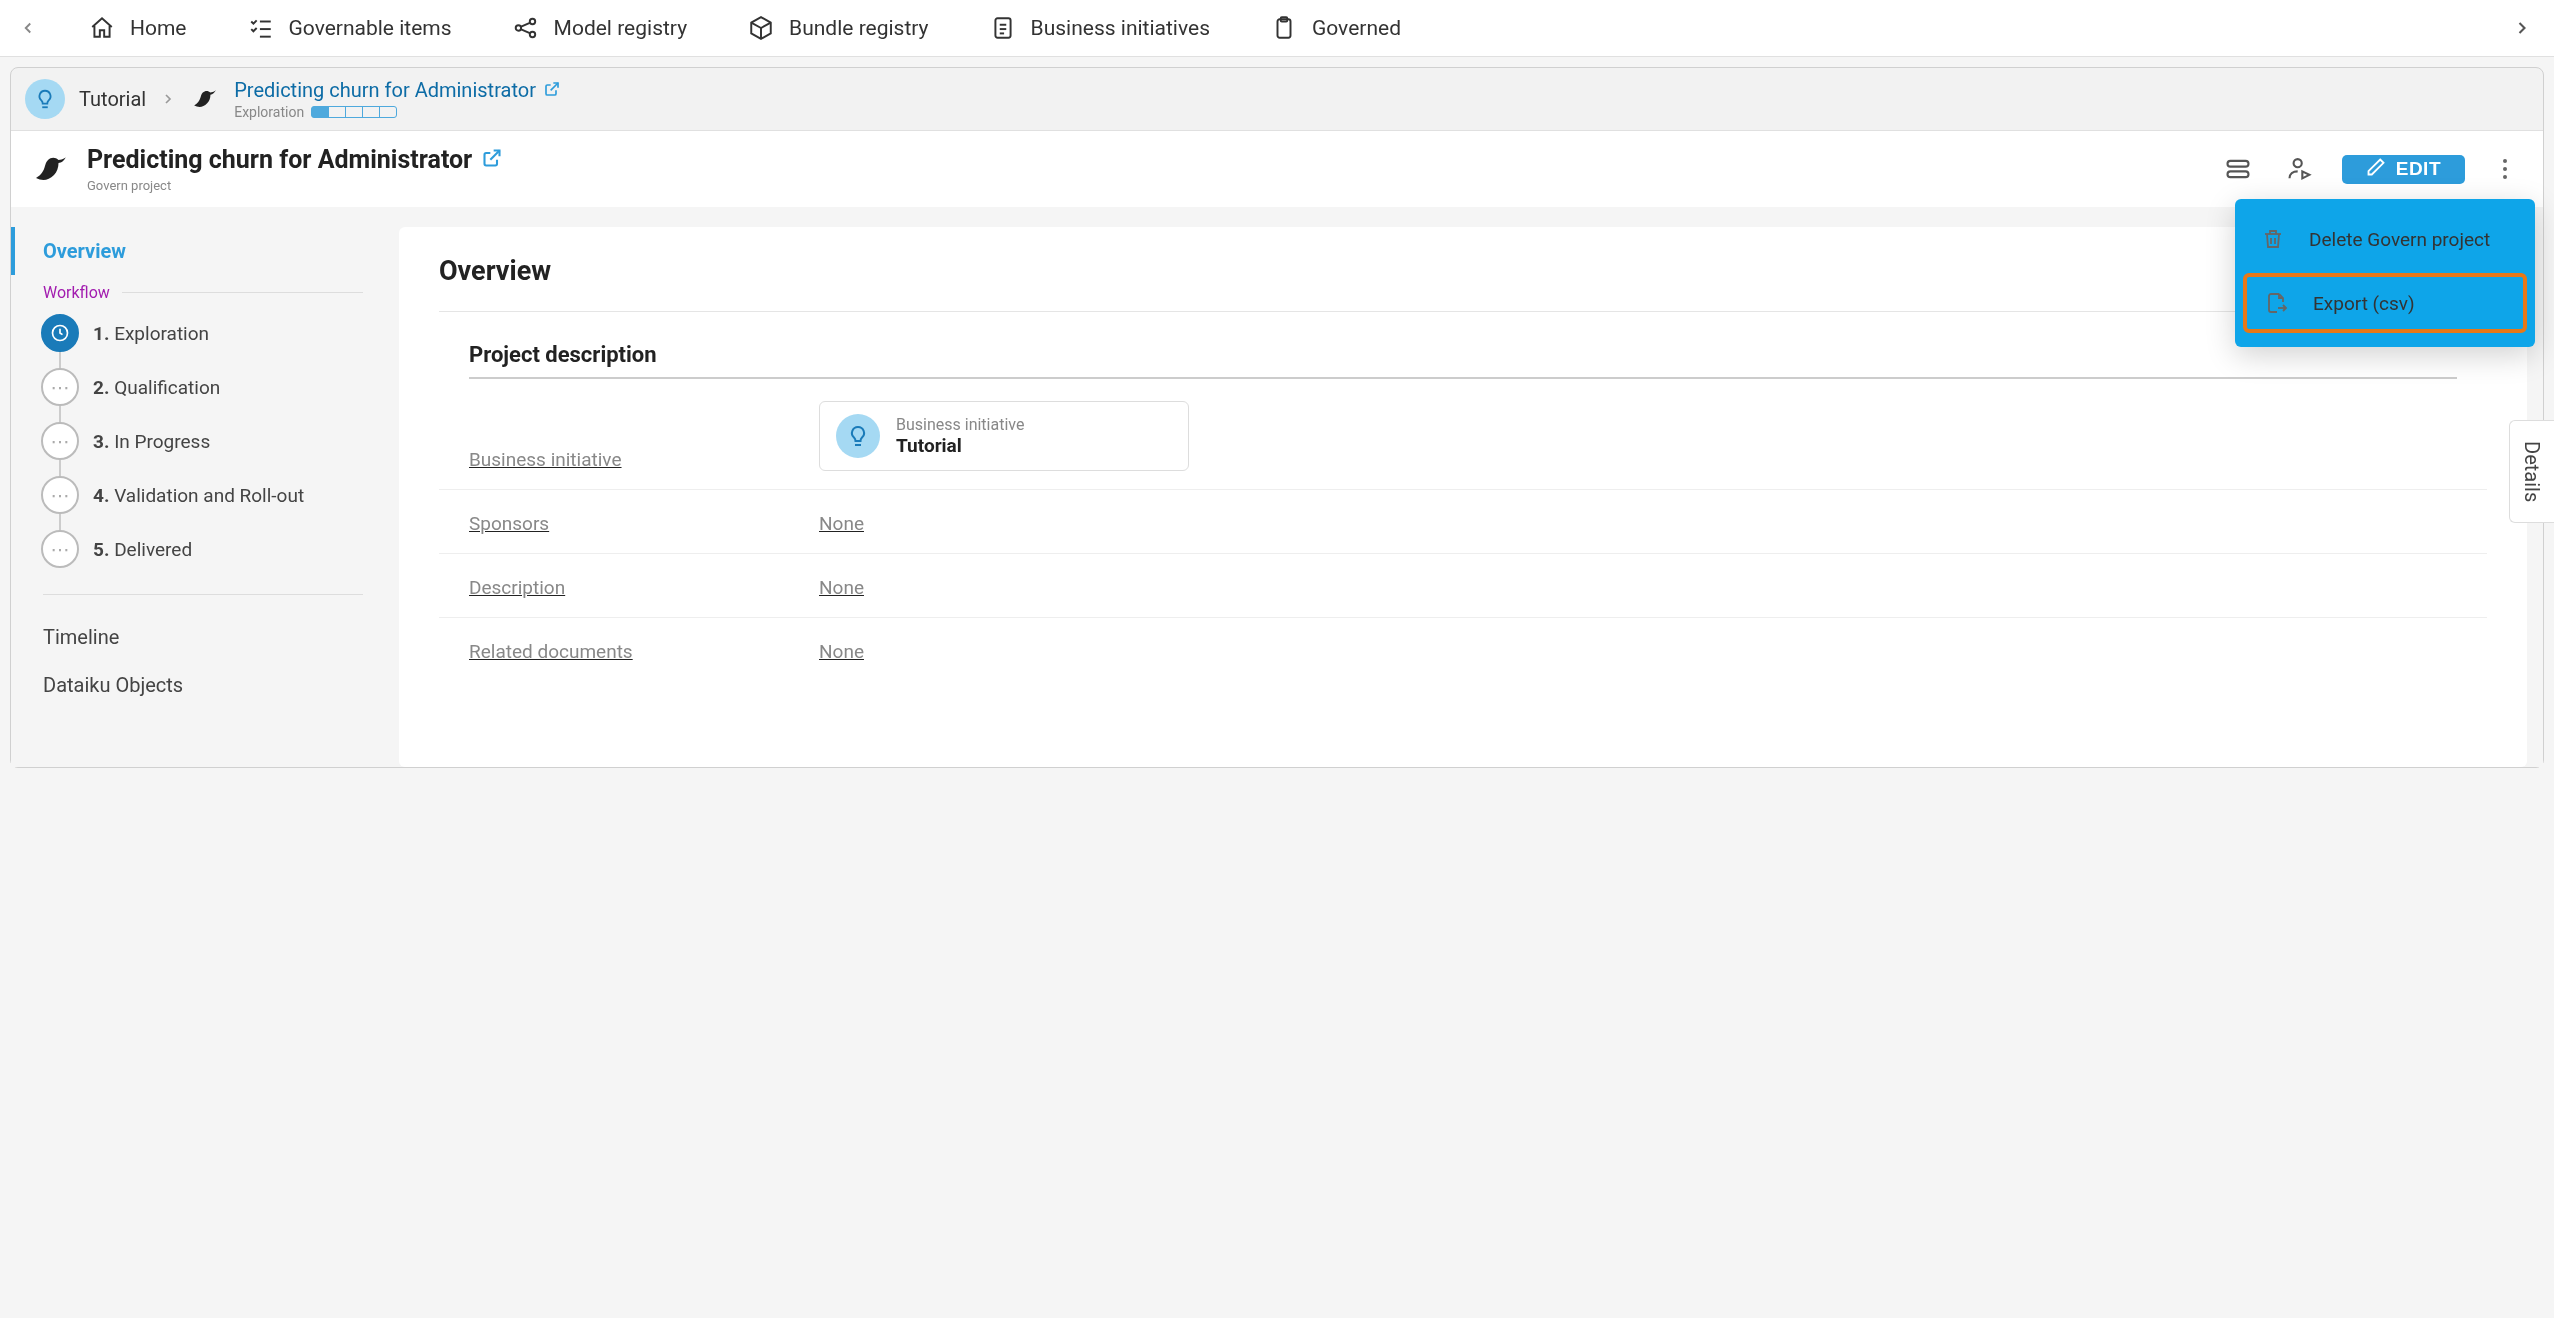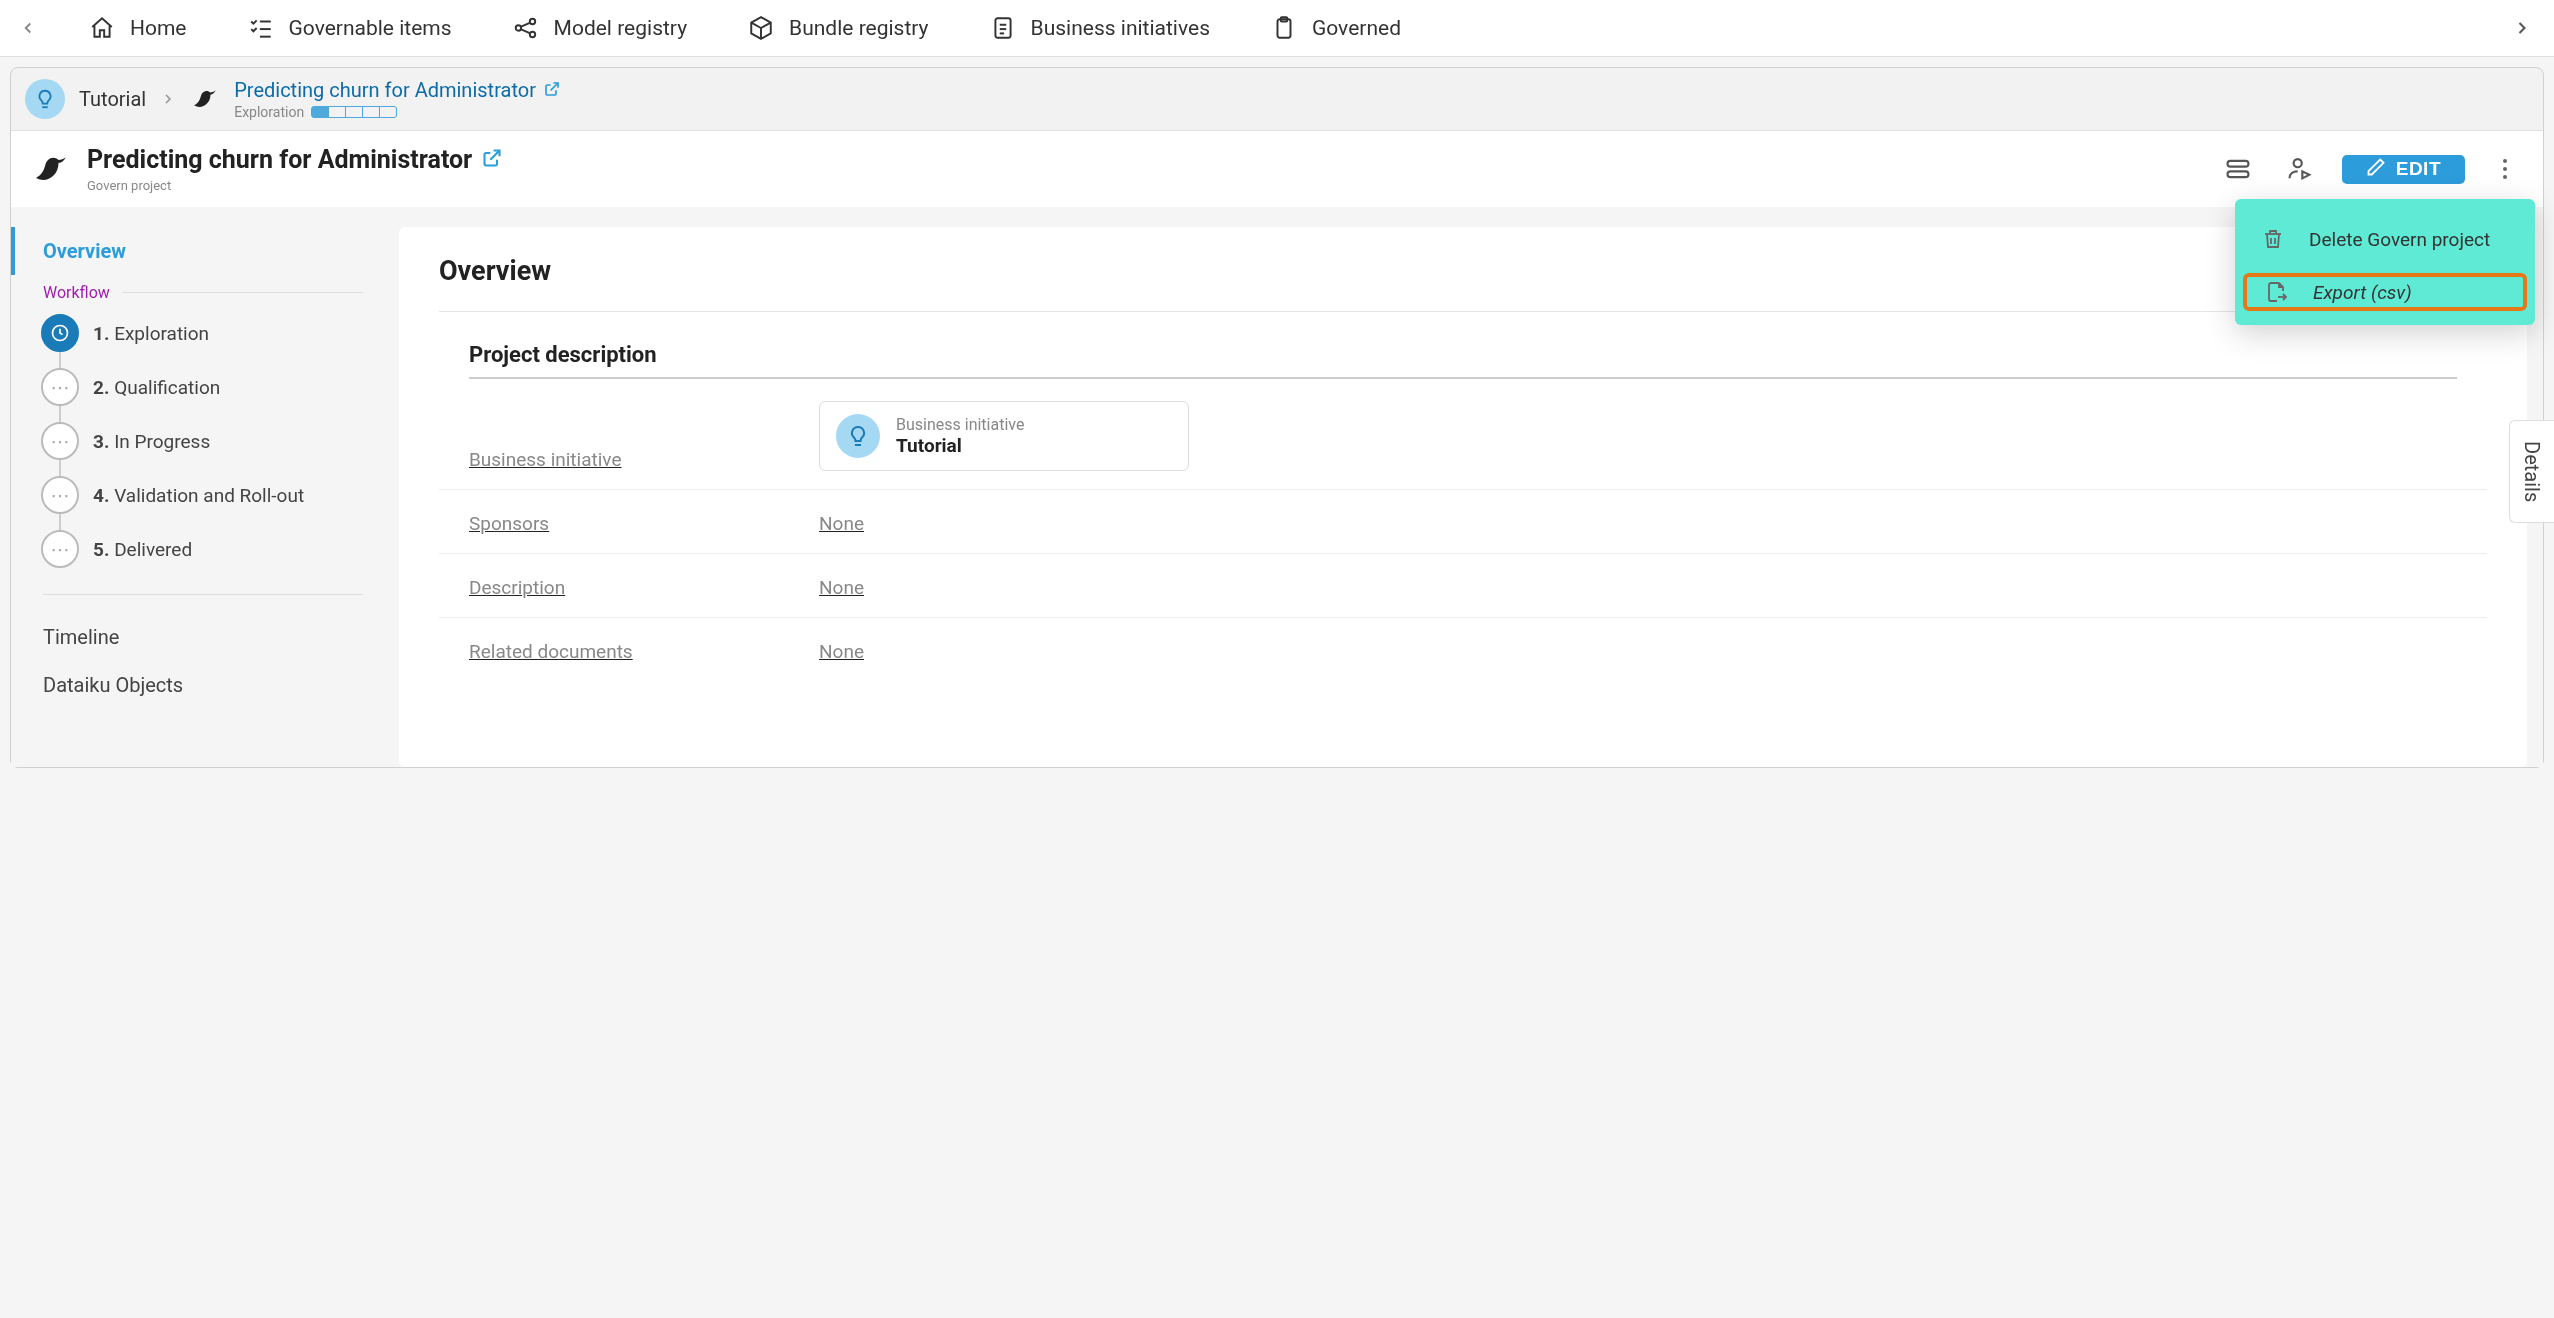--- a/index.html
+++ b/index.html
@@ -35,23 +35,23 @@
 .titlebar-left { display: flex; align-items: center; gap: 16px; }
 .bird-lg { width: 40px; height: 40px; display: flex; align-items: center; justify-content: center; }
 .titlebar-text h1 { font-size: 25px; font-weight: 700; color: #222; display: flex; align-items: center; gap: 10px; }
 .titlebar-text .sub { font-size: 13px; color: #888; margin-top: 4px; }
 .titlebar-right { margin-left: auto; display: flex; align-items: center; gap: 22px; }
 .tb-icon-btn { width: 40px; height: 40px; display: flex; align-items: center; justify-content: center; color: #555; cursor: pointer; }
 .edit-btn { background: #2d9cdb; color: #fff; border: none; border-radius: 5px; padding: 2px 24px; font-size: 19px; font-weight: 600; display: flex; align-items: center; gap: 10px; cursor: pointer; letter-spacing: 0.5px; }
 .more-btn { width: 36px; height: 36px; display: flex; align-items: center; justify-content: center; color: #666; cursor: pointer; font-size: 22px; }
 
 
-.dropdown { position: absolute; top: 68px; right: 8px; background: #5eead4; border-radius: 6px; box-shadow: 0 8px 30px rgba(0,0,0,0.18); min-width: 300px; padding: 10px 0; z-index: 100; }
+.dropdown { position: absolute; top: 68px; right: 8px; background: #0ea5e9; border-radius: 6px; box-shadow: 0 8px 30px rgba(0,0,0,0.18); min-width: 300px; padding: 10px 0; z-index: 100; }
 .dropdown-item { display: flex; align-items: center; gap: 22px; padding: 16px 24px; font-size: 19px; color: #333; cursor: pointer; }
-.dropdown-item.highlight { border: 4px solid #e77817; border-radius: 6px; margin: 4px 8px; padding: 1px 16px; font-style: italic; }
+.dropdown-item.highlight { border: 4px solid #e77817; border-radius: 6px; margin: 4px 8px; padding: 12px 16px; }
 .dd-icon { width: 28px; height: 28px; display: flex; align-items: center; justify-content: center; color: #666; }
 
 
 .body { display: flex; background: #f5f5f5; }
 
 
 .sidebar { width: 380px; padding: 20px 20px; border-left: 4px solid transparent; }
 .side-item { padding: 12px 8px; font-size: 20px; color: #444; cursor: pointer; }
 .side-item.active { color: #2d9cdb; font-weight: 700; border-left: 4px solid #2d9cdb; margin-left: -24px; padding-left: 28px; }
 .workflow-label { font-size: 16px; color: #a21caf; padding: 8px 8px 4px; display: flex; align-items: center; }

